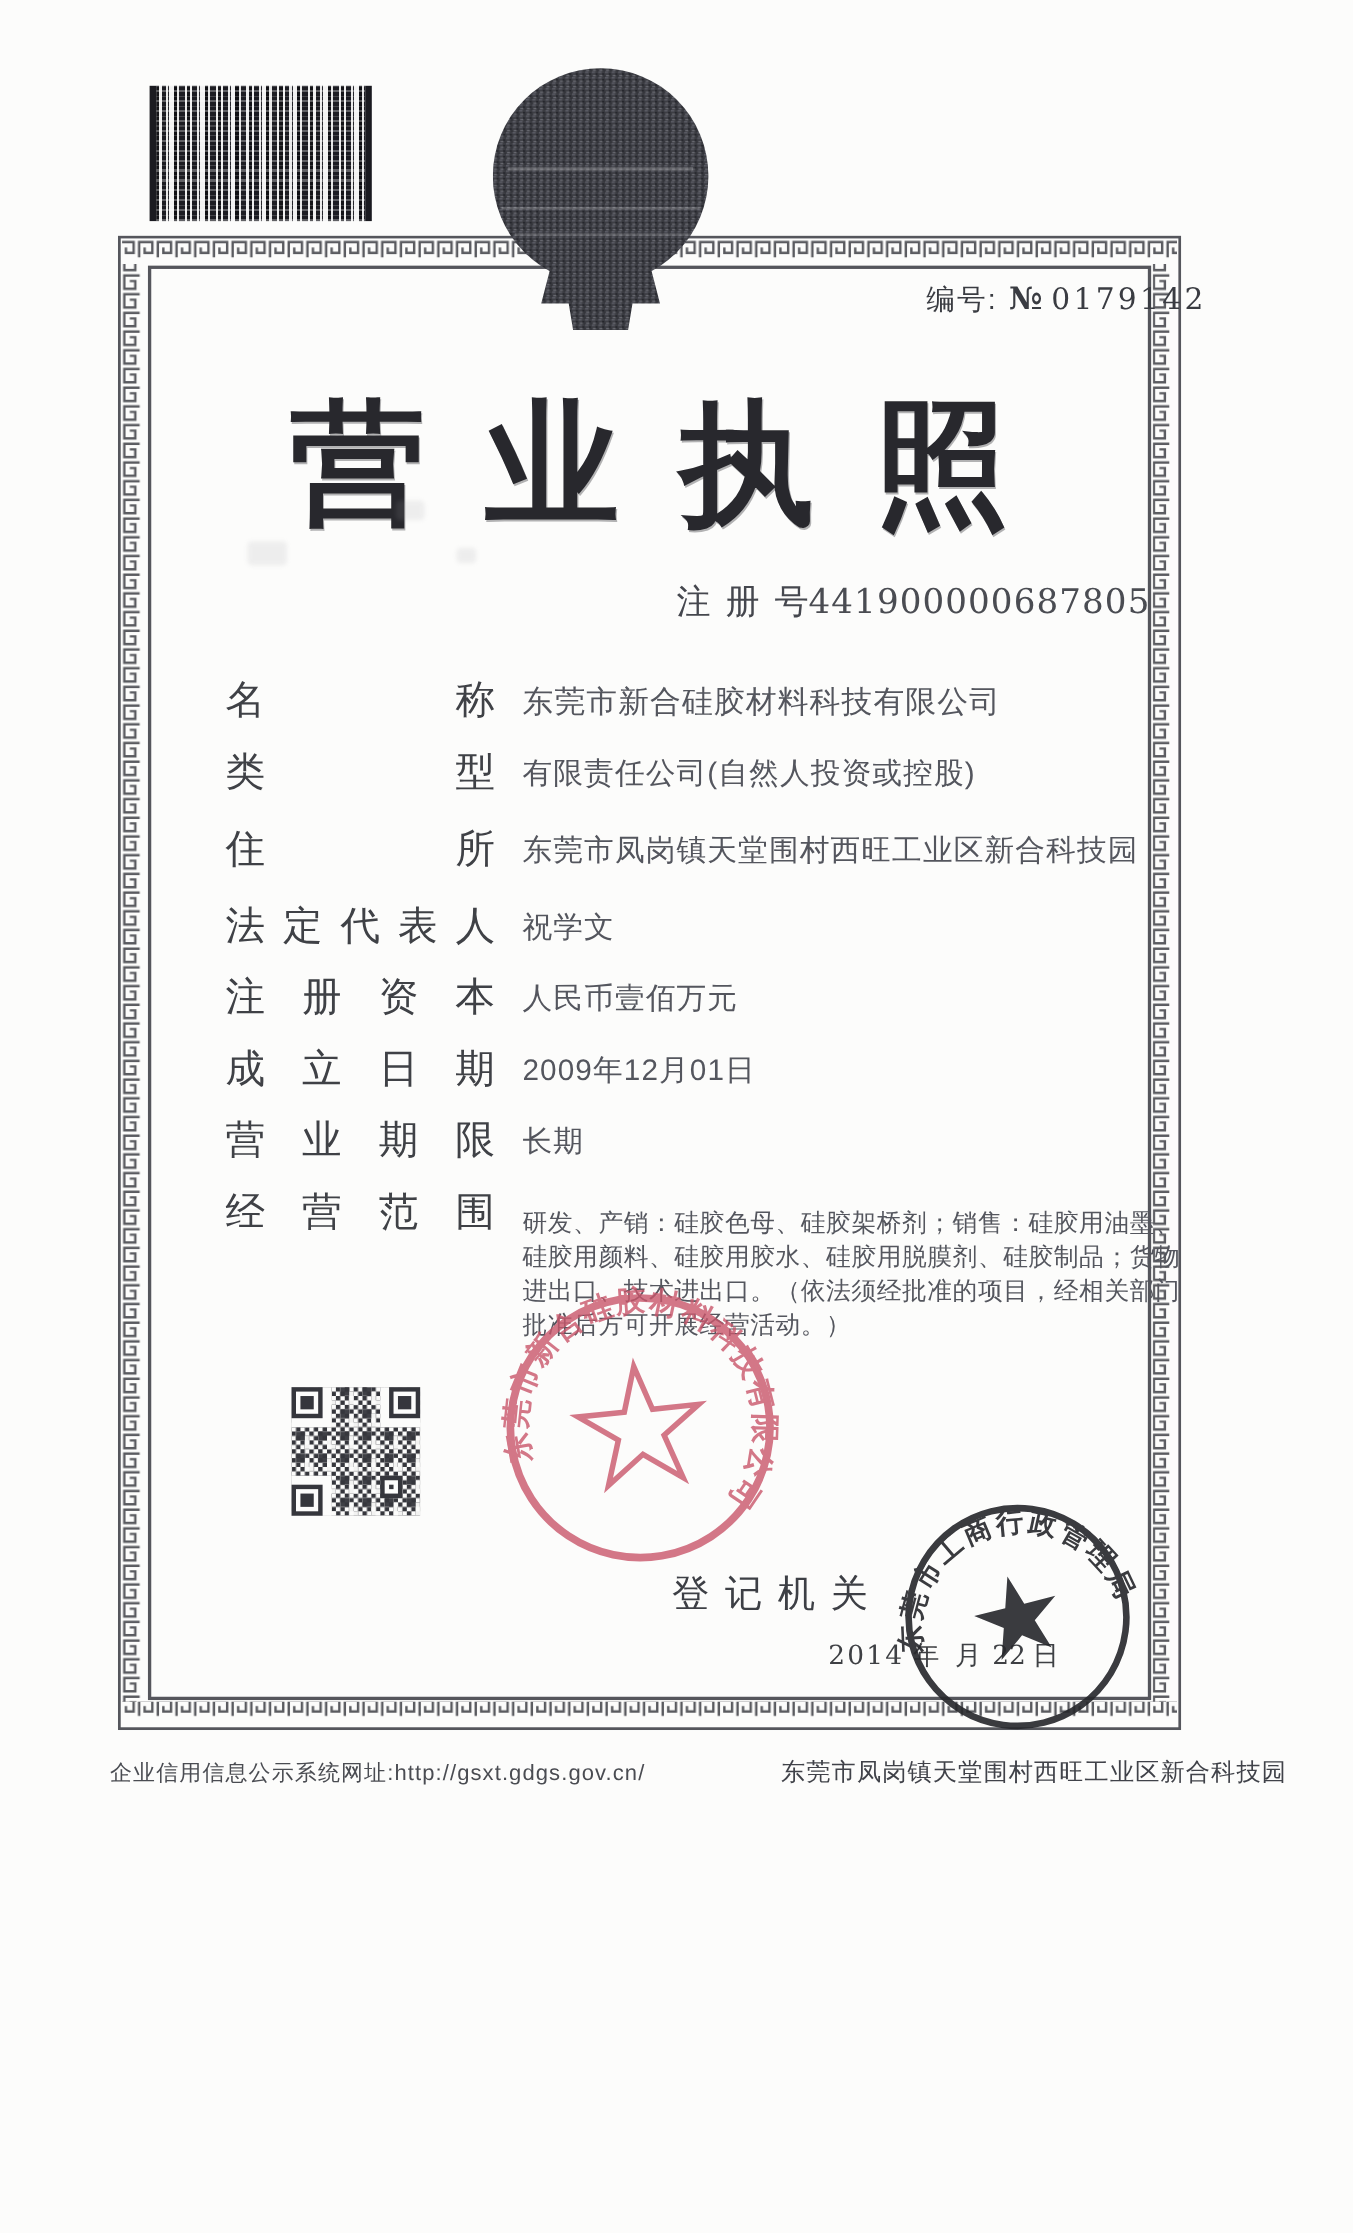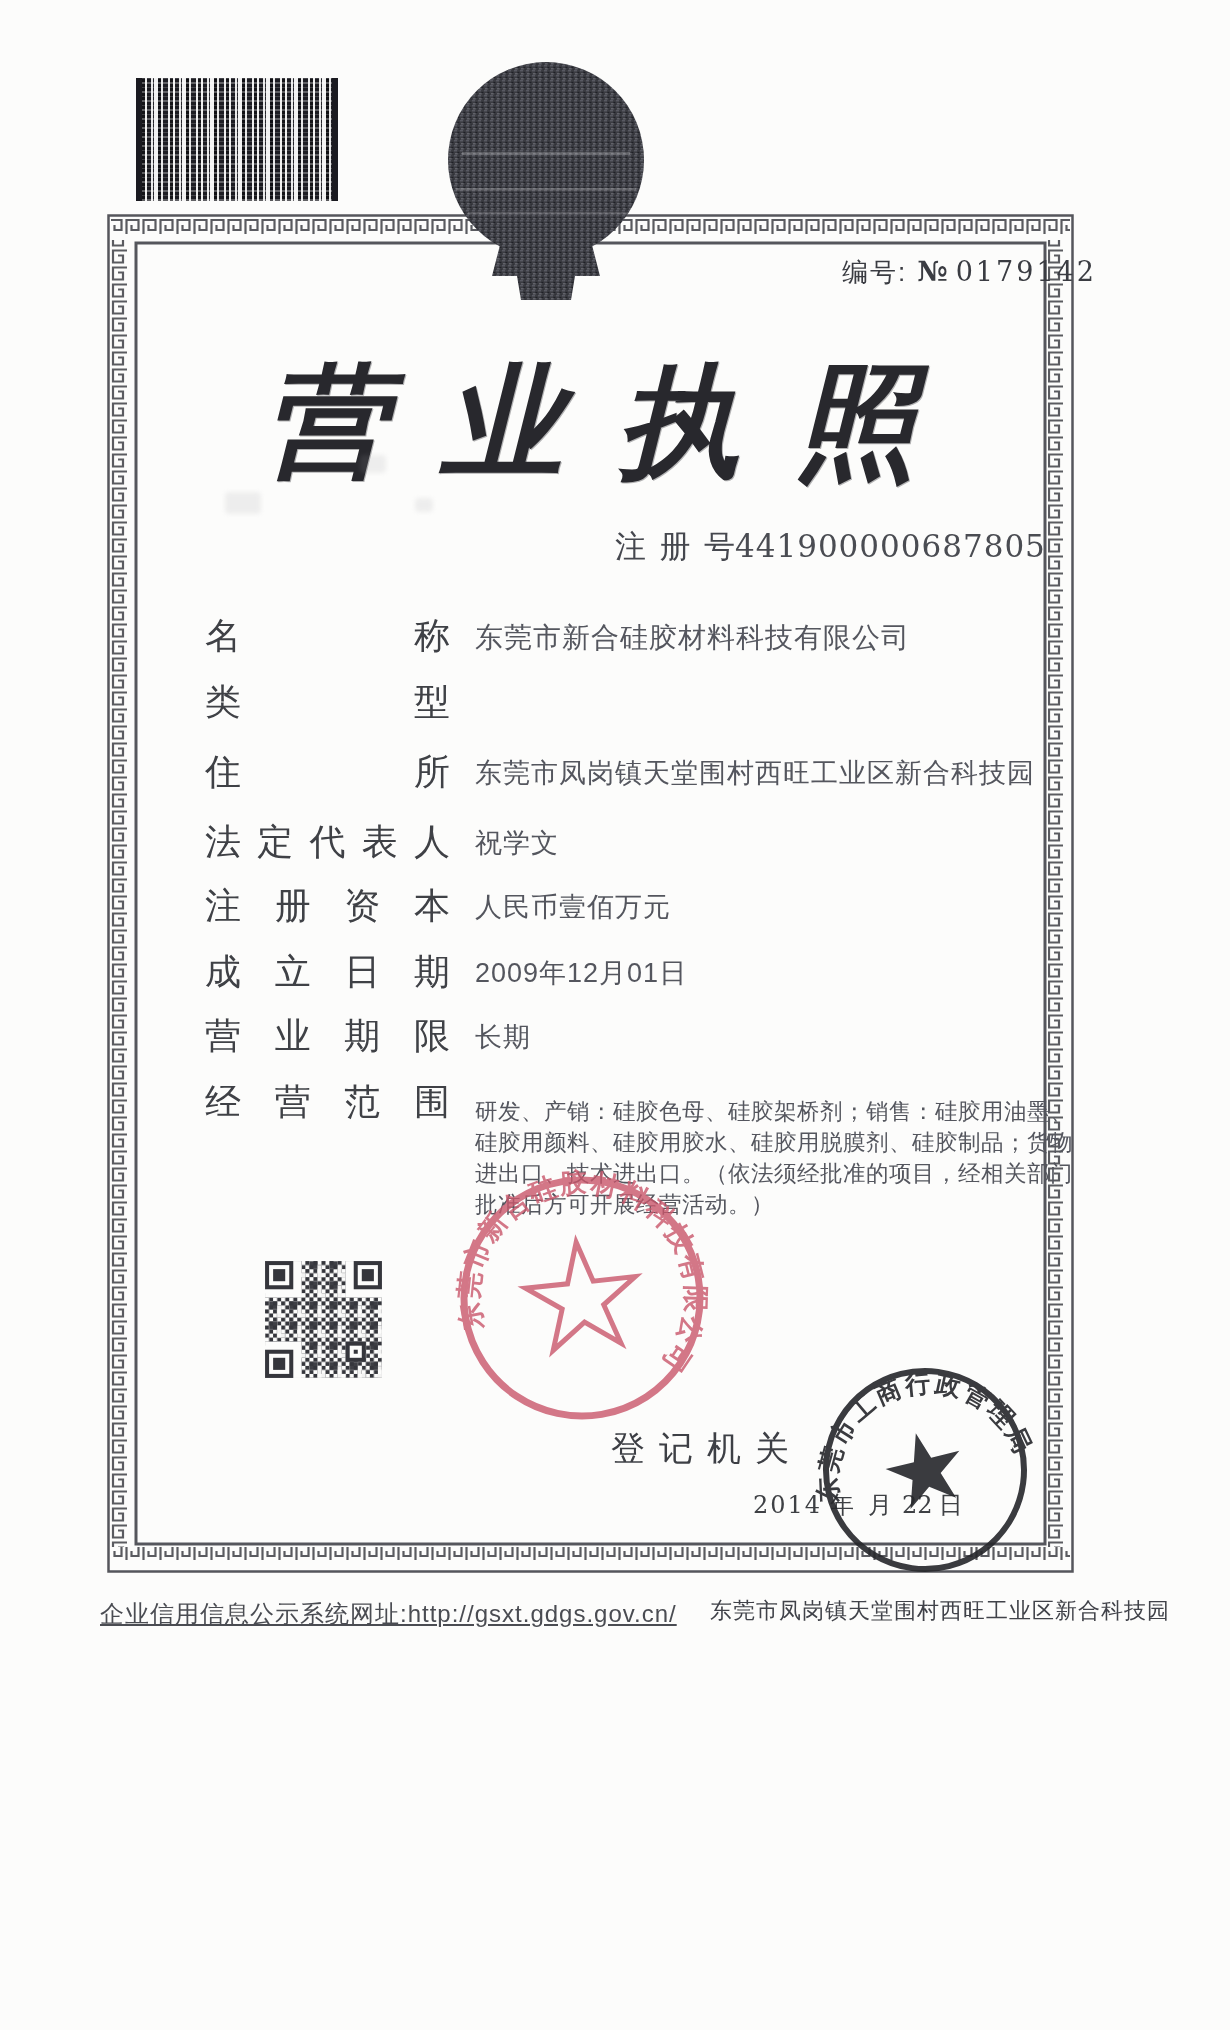--- a/index.html
+++ b/index.html
@@ -19,21 +19,21 @@
   .serial .mark{font-family:"DejaVu Serif",serif;font-weight:bold;font-size:28px;margin:0 6px 0 10px;}
   .serial .num{font-family:"DejaVu Serif",serif;font-size:27px;letter-spacing:3px;}
 
   
   .frame{position:absolute;left:107px;top:214px;z-index:1;}
 
   
   .title{position:absolute;left:107px;top:342px;width:967px;text-align:center;
     font-family:"DejaVu Sans",sans-serif;font-weight:800;font-size:122px;color:#28282d;
     letter-spacing:55px;text-indent:55px;z-index:2;
-    text-shadow:1px 1px 0 rgba(40,40,45,.35);font-style:italic;}
+    text-shadow:1px 1px 0 rgba(40,40,45,.35);}
 
   
   .regline{position:absolute;left:615px;top:526px;display:flex;align-items:baseline;z-index:2;}
   .regline .rlabel{display:flex;justify-content:space-between;width:120px;font-size:31px;color:#45474e;}
   .regline .rnum{font-family:"DejaVu Serif",serif;font-size:31px;letter-spacing:1px;color:#4a4c52;}
 
   
   .row{position:absolute;left:205px;display:flex;align-items:flex-start;z-index:2;}
   .flabel{display:flex;justify-content:space-between;width:245px;flex:0 0 245px;
           font-size:36px;color:#3f4146;font-weight:500;}
@@ -50,21 +50,21 @@
   .registrar{position:absolute;left:611px;top:1426px;display:flex;justify-content:space-between;
              width:178px;font-size:34px;color:#3d3f45;z-index:2;}
 
   .dateline{position:absolute;left:753px;top:1489px;font-size:24px;color:#3e4044;z-index:2;white-space:nowrap;}
   .dateline .d-year{font-family:"DejaVu Serif",serif;letter-spacing:2px;}
   .dateline .d-yu{margin-left:8px;}
   .dateline .d-mu{margin-left:14px;}
   .dateline .d-day{font-family:"DejaVu Serif",serif;margin-left:10px;}
   .dateline .d-du{margin-left:6px;}
 
-  .footer-left{position:absolute;left:100px;top:1598px;font-size:24px;color:#4a4c52;letter-spacing:1px;z-index:2;text-decoration:underline;}
+  .footer-left{position:absolute;left:100px;top:1598px;font-size:20px;color:#4a4c52;letter-spacing:1px;z-index:2;}
   .footer-right{position:absolute;left:710px;top:1596px;font-size:22px;color:#404249;letter-spacing:1px;z-index:2;}
 
   .smudge{position:absolute;background:#9a9aa0;opacity:.14;filter:blur(2px);border-radius:4px;z-index:2;}
 </style>
 </head>
 <body>
 
 <div class="page">
 
   <div class="barcode"></div>
@@ -124,20 +124,21 @@
         <span>称</span>
     </div>
     <div class="fvalue big">东莞市新合硅胶材料科技有限公司</div>
   </div>
 
   <div class="row" style="top:678px">
     <div class="flabel">
       <span>类</span>
         <span>型</span>
     </div>
+    <div class="fvalue">有限责任公司(自然人投资或控股)</div>
   </div>
 
   <div class="row" style="top:748px">
     <div class="flabel">
       <span>住</span>
         <span>所</span>
     </div>
     <div class="fvalue">东莞市凤岗镇天堂围村西旺工业区新合科技园</div>
   </div>
 

